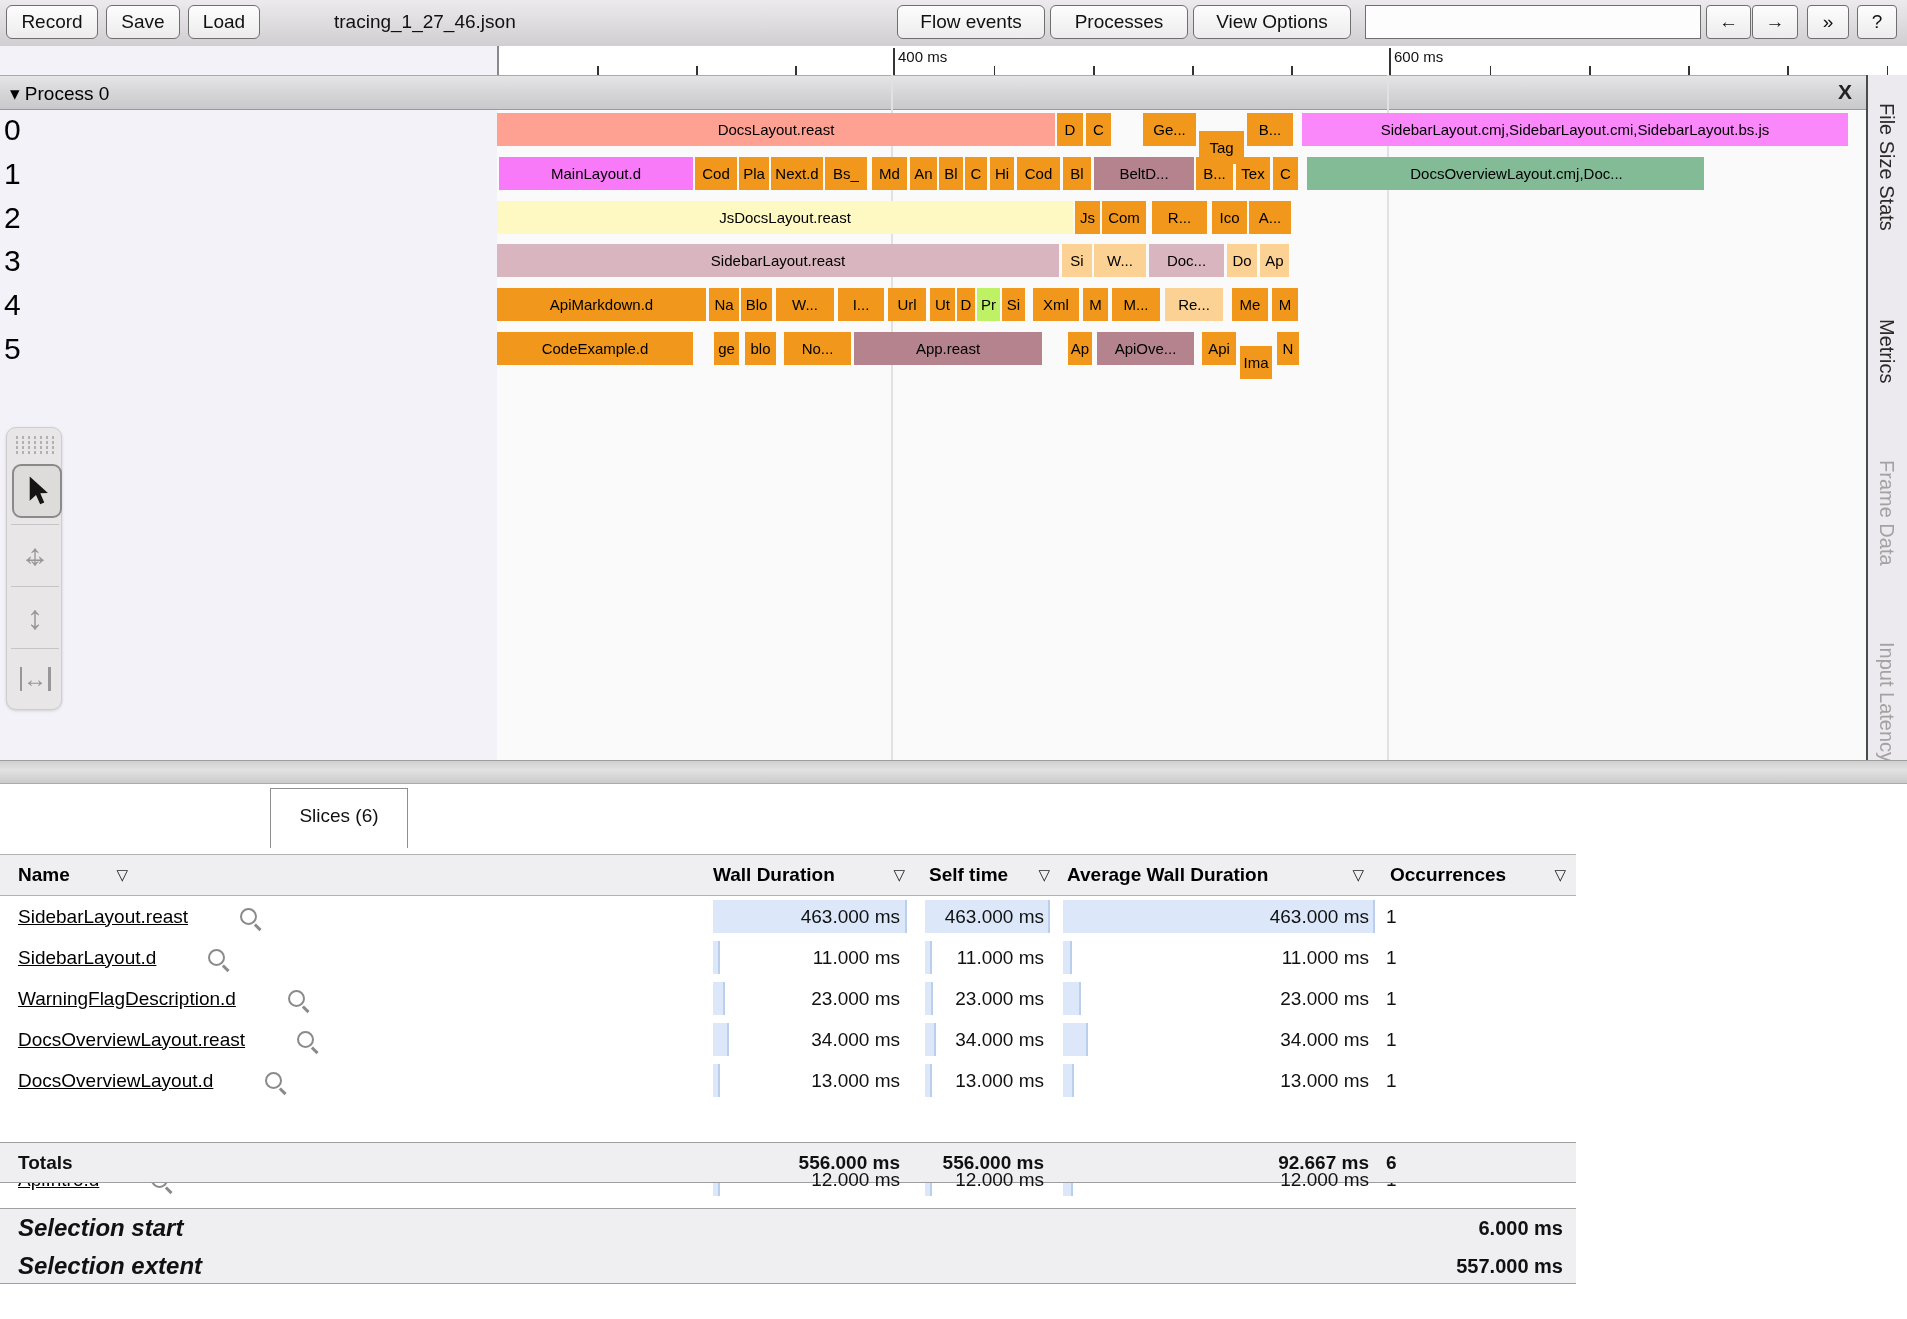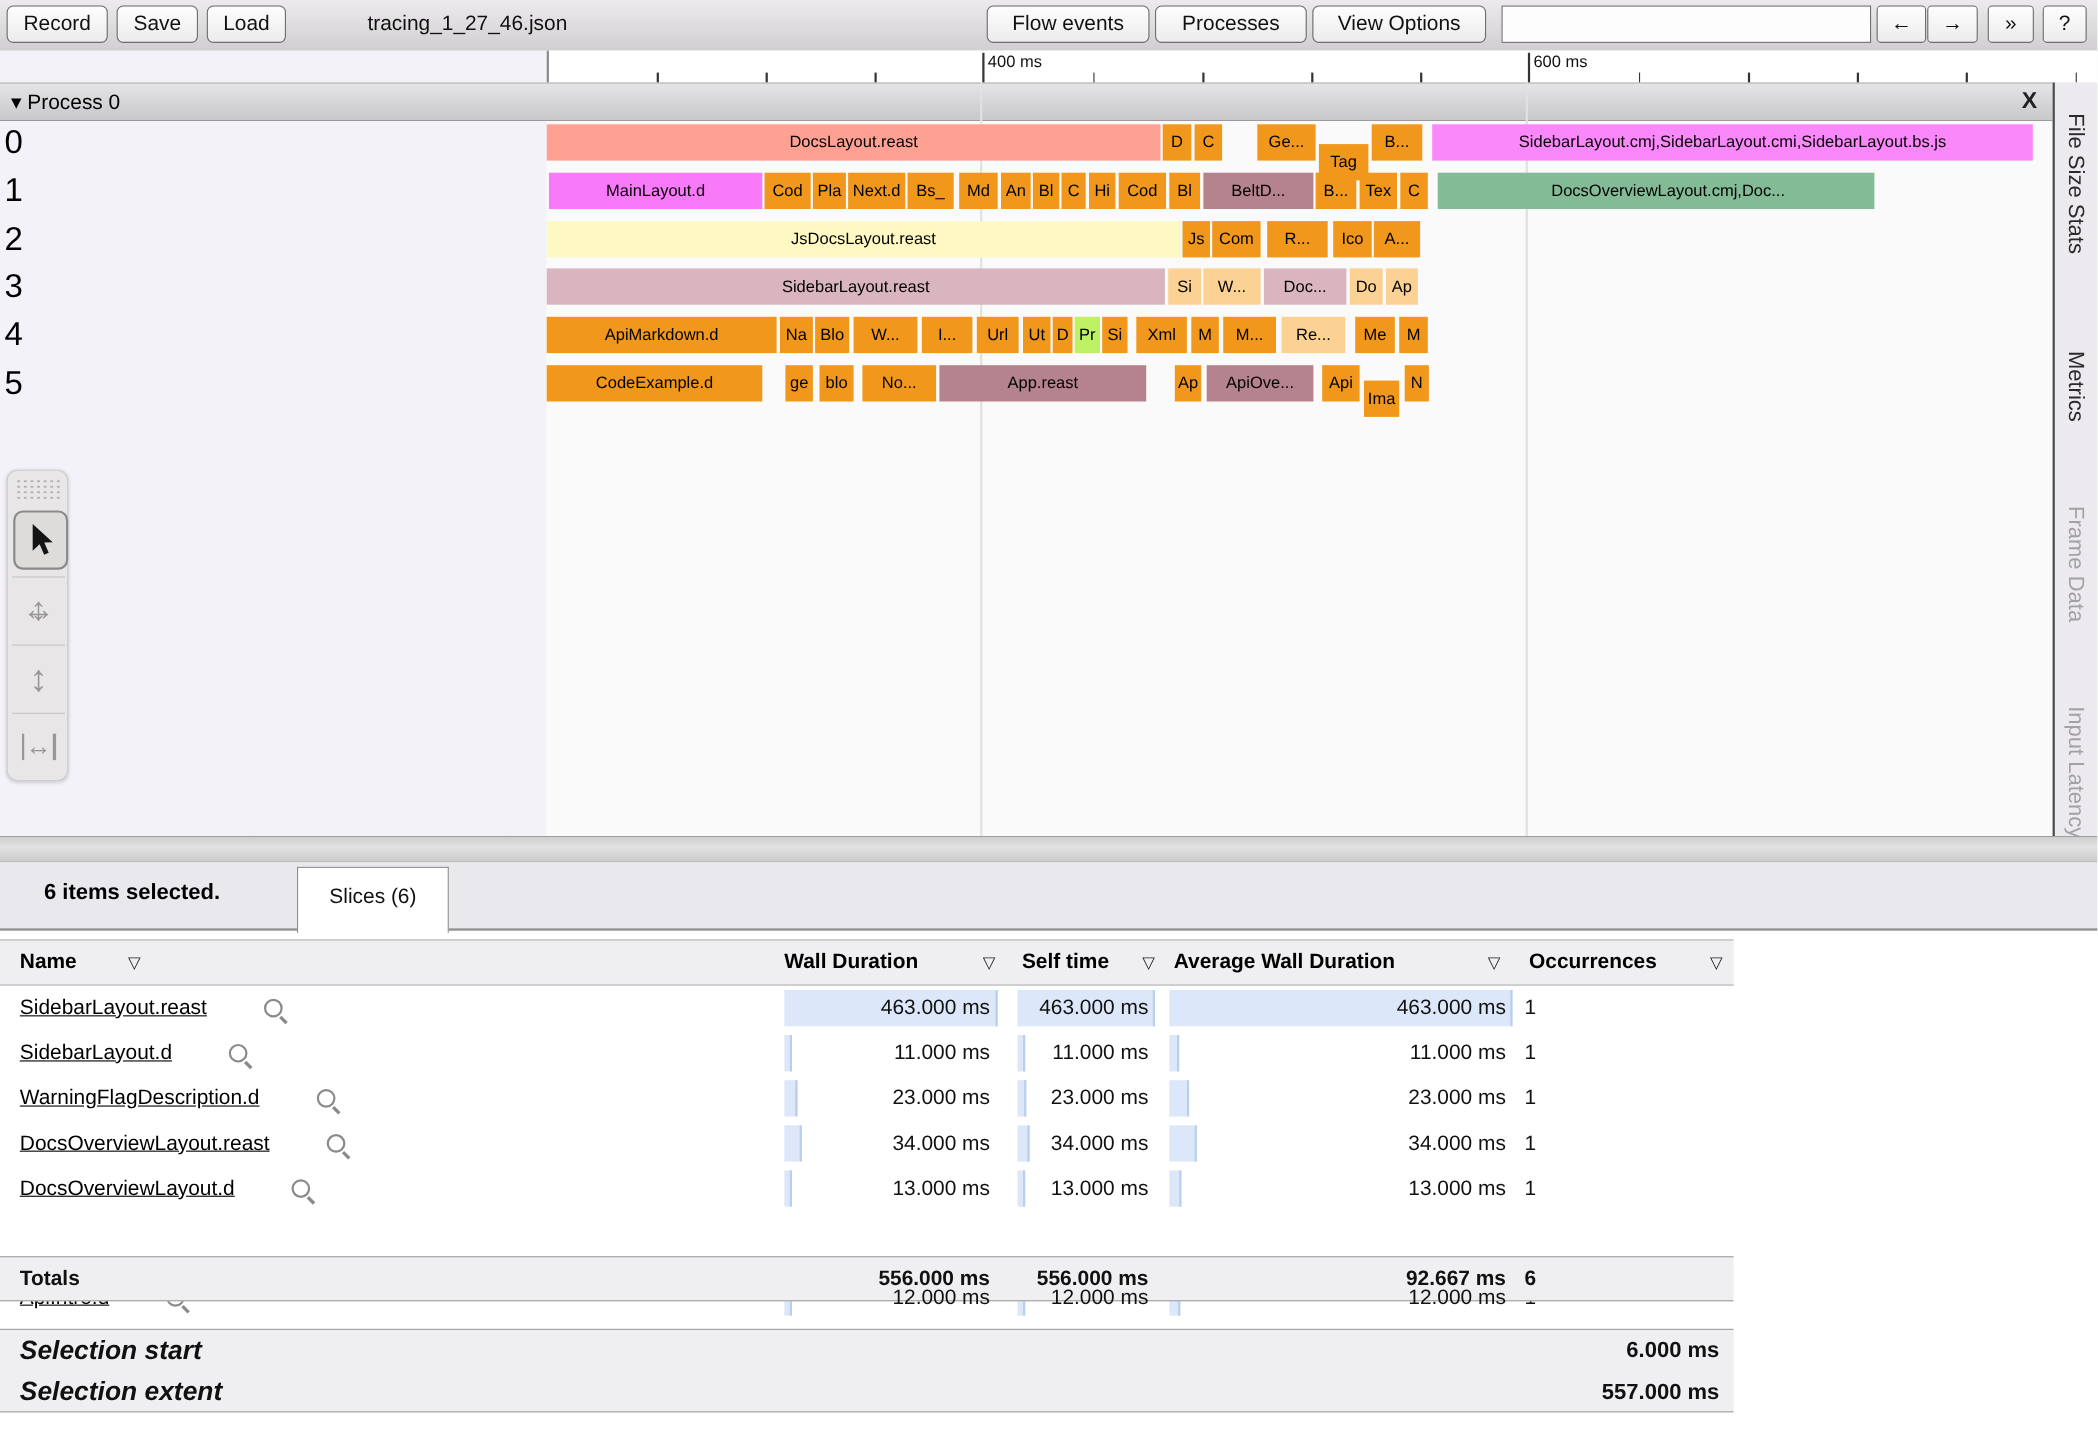--- a/index.html
+++ b/index.html
@@ -254,23 +254,20 @@
 
   <div class="vsidebar" id="vsidebar">
       <div class="vitem" style="top: 28px; color: rgb(42, 42, 42);">File Size Stats</div>
       <div class="vitem" style="top: 244px; color: rgb(42, 42, 42);">Metrics</div>
       <div class="vitem" style="top: 385px; color: rgb(162, 162, 162);">Frame Data</div>
       <div class="vitem" style="top: 567px; color: rgb(162, 162, 162);">Input Latency</div>
     </div>
 
   <div class="splitter"></div>
 
-  <div class="tabstrip">
-    <div class="selcount">6 items selected.</div>
-  </div>
   <div class="tab">Slices (6)</div>
 
   <div class="thead">
     <div class="hcell" style="left:18px;width:110px;">
       <span>Name</span>
         <span class="tri">▽</span>
     </div>
     <div class="hcell" style="left:713px;width:192px;">
       <span>Wall Duration</span>
         <span class="tri">▽</span>

